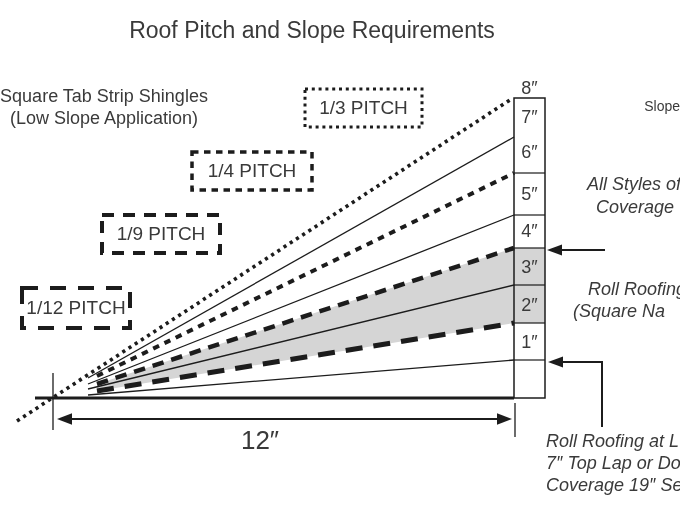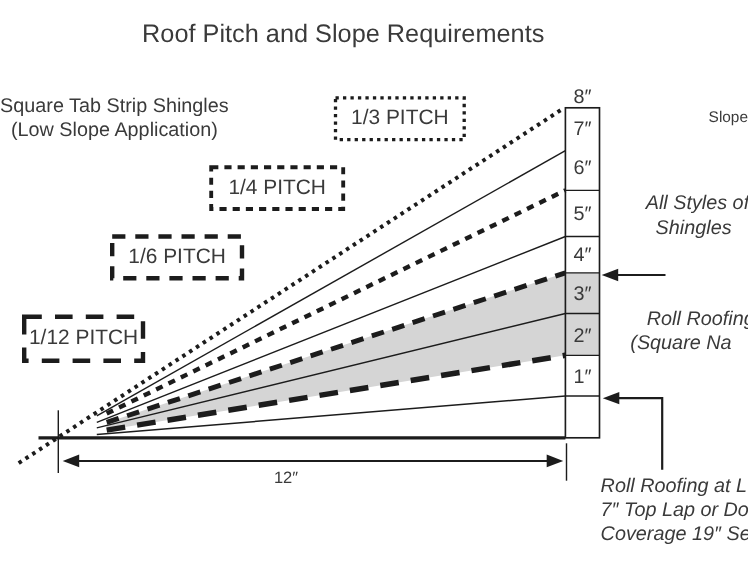--- a/index.html
+++ b/index.html
@@ -20,21 +20,21 @@
   #gfx{position:absolute;left:0;top:0;}
   .t{position:absolute;white-space:nowrap;line-height:1.15;}
   .title{font-size:23px;width:624px;left:0;top:17px;text-align:center;white-space:nowrap;}
   .note{left:-4px;top:85px;width:216px;text-align:center;font-size:18px;line-height:22px;white-space:normal;}
   .pitch{position:absolute;display:flex;align-items:center;justify-content:center;font-size:19px;}
   .p13{left:305px;top:89px;width:117px;height:38px;text-align:center;}
   .p14{left:192px;top:152px;width:120px;height:38px;}
   .p16{left:102px;top:215px;width:118px;height:38px;}
   .p112{left:22px;top:288px;width:108px;height:40px;}
   .scl{position:absolute;left:514px;width:31px;text-align:center;font-size:18px;}
-  .dim{left:200px;top:426px;width:120px;text-align:center;font-size:15px;}
+  .dim{left:200px;top:426px;width:120px;text-align:center;font-size:26px;}
   .slope{left:580px;top:98px;width:100px;text-align:right;font-size:14px;}
   .r{font-size:18px;font-style:italic;}
 </style>
 </head>
 <body>
 
 <div id="screen">
 
   <svg id="gfx" width="680" height="521" viewBox="0 0 680 521">
 
@@ -84,37 +84,37 @@
 
   <div class="t title">Roof Pitch and Slope Requirements</div>
 
   <div class="t note">
     <div>Square Tab Strip Shingles</div>
     <div>(Low Slope Application)</div>
   </div>
 
   <div class="pitch p13">1/3 PITCH</div>
   <div class="pitch p14">1/4 PITCH</div>
-  <div class="pitch p16">1/6 PITCH</div>
+  <div class="pitch p16">1/9 PITCH</div>
   <div class="pitch p112">1/12 PITCH</div>
 
   <div class="t scl" style="top:78px;">8″</div>
   <div class="t scl" style="top:107px;">7″</div>
   <div class="t scl" style="top:142px;">6″</div>
   <div class="t scl" style="top:184px;">5″</div>
   <div class="t scl" style="top:221px;">4″</div>
   <div class="t scl" style="top:257px;">3″</div>
   <div class="t scl" style="top:295px;">2″</div>
   <div class="t scl" style="top:332px;">1″</div>
 
   <div class="t dim">12″</div>
   <div class="t slope">Slope</div>
 
   <div class="t r" style="left:587px;top:174px;">All Styles of</div>
-  <div class="t r" style="left:596px;top:197px;">Shingles</div>
+  <div class="t r" style="left:596px;top:197px;">Coverage</div>
 
   <div class="t r" style="left:588px;top:279px;">Roll Roofing</div>
   <div class="t r" style="left:573px;top:301px;">(Square Na</div>
 
   <div class="t r" style="left:546px;top:431px;">Roll Roofing at L</div>
   <div class="t r" style="left:546px;top:453px;">7″ Top Lap or Do</div>
   <div class="t r" style="left:546px;top:475px;">Coverage 19″ Se</div>
 
 </div>
 

